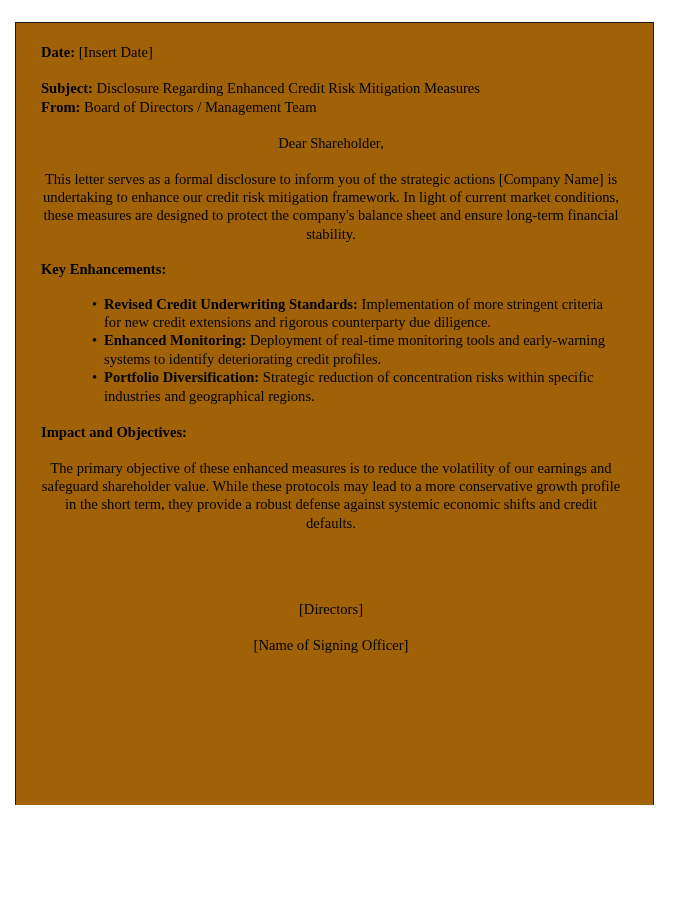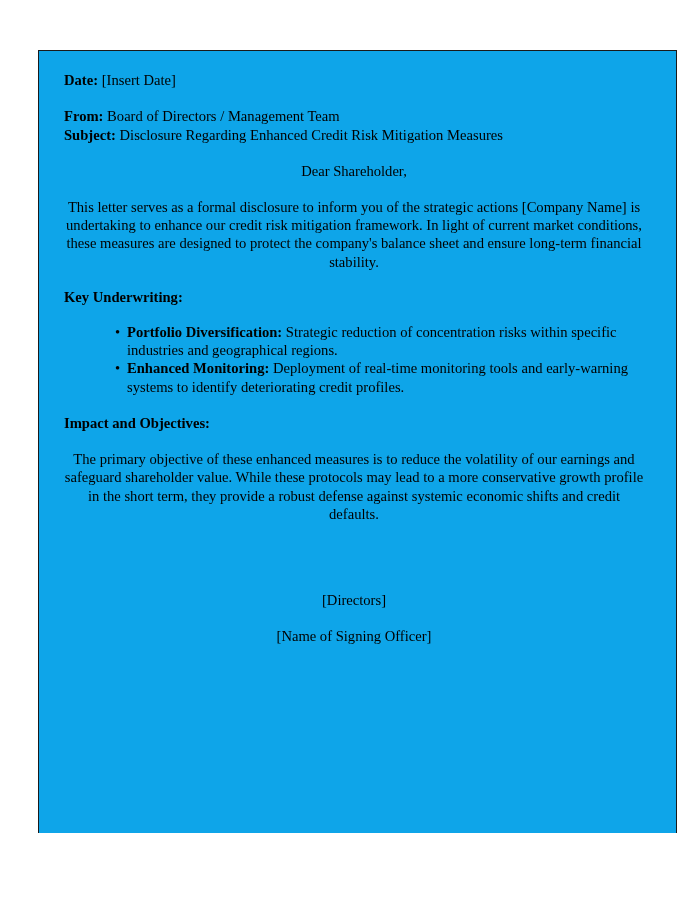--- a/index.html
+++ b/index.html
@@ -9,30 +9,29 @@
   }
   body {
     width: 700px;
     height: 900px;
     overflow: hidden;
     font-family: "Liberation Serif", "DejaVu Serif", serif;
     color: #000000;
   }
   .page-sheet {
     position: absolute;
-    left: 38px;
+    left: 15px;
     top: 22px;
     width: 639px;
     height: 783px;
     border: 1.3px solid #1a1a1a;
     border-bottom: none;
-    background: #0ea5e9;
+    background: #a16207;
     box-sizing: border-box;
     overflow: hidden;
-    margin-top: 28px;
   }
   .page-body {
     position: absolute;
     left: 25px;
     top: 20px;
     width: 580px;
   }
   .doc-line,
   .doc-para {
     font-size: 14.6px;
@@ -93,48 +92,51 @@
     <div class="meta-block">
       <div class="meta-row">
         <span class="lbl">Date:</span> 
         <span>[Insert Date]</span>
       </div>
     </div>
 
     <div class="gap-lg"></div>
 
     <div class="meta-row">
+      <span class="lbl">Subject:</span> 
+      <span>Disclosure Regarding Enhanced Credit Risk Mitigation Measures</span>
+    </div>
+    <div class="meta-row">
       <span class="lbl">From:</span> 
       <span>Board of Directors / Management Team</span>
-    </div>
-    <div class="meta-row">
-      <span class="lbl">Subject:</span> 
-      <span>Disclosure Regarding Enhanced Credit Risk Mitigation Measures</span>
     </div>
 
     <div class="gap-lg"></div>
 
     <div class="doc-line">Dear Shareholder,</div>
 
     <div class="gap-md"></div>
 
     <p class="doc-para">This letter serves as a formal disclosure to inform you of the strategic actions [Company Name] is undertaking to enhance our credit risk mitigation framework. In light of current market conditions, these measures are designed to protect the company's balance sheet and ensure long-term financial stability.</p>
 
     <div class="gap-md"></div>
 
-    <div class="section-head">Key Underwriting:</div>
+    <div class="section-head">Key Enhancements:</div>
 
     <div class="gap-sm"></div>
 
     <ul class="bullets">
       <li>
-        <span class="bterm">Portfolio Diversification:</span><span class="inline"> Strategic reduction of concentration risks within specific industries and geographical regions.</span>
+        <span class="bterm">Revised Credit Underwriting Standards:</span><span class="inline"> Implementation of more stringent criteria for new credit extensions and rigorous counterparty due diligence.</span>
       </li>
       <li>
         <span class="bterm">Enhanced Monitoring:</span><span class="inline"> Deployment of real-time monitoring tools and early-warning systems to identify deteriorating credit profiles.</span>
+      </li>
+      <li>
+        <span class="bterm">Portfolio Diversification:</span><span class="inline"> Strategic reduction of concentration risks within specific industries and geographical regions.</span>
       </li>
     </ul>
 
     <div class="gap-lg"></div>
 
     <div class="section-head">Impact and Objectives:</div>
 
     <div class="gap-md"></div>
 
     <p class="doc-para">The primary objective of these enhanced measures is to reduce the volatility of our earnings and safeguard shareholder value. While these protocols may lead to a more conservative growth profile in the short term, they provide a robust defense against systemic economic shifts and credit defaults.</p>

